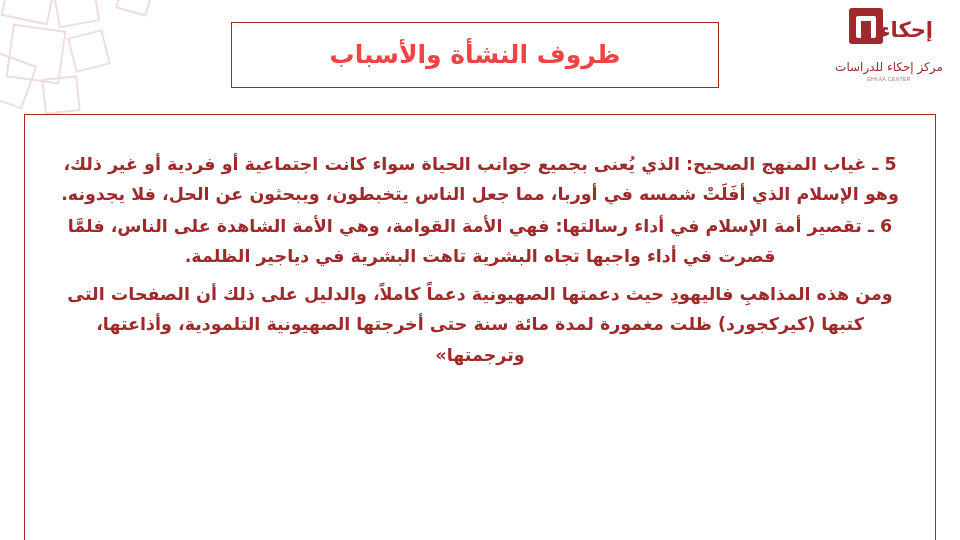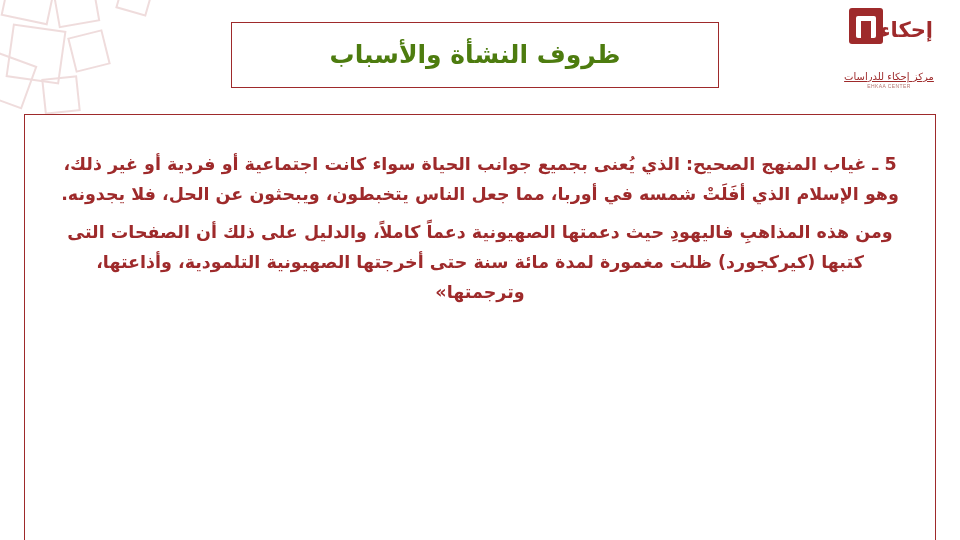--- a/index.html
+++ b/index.html
@@ -41,21 +41,21 @@
     width: 488px;
     height: 66px;
     border: 1.5px solid #9e2a2b;
     box-sizing: border-box;
     display: flex;
     align-items: center;
     justify-content: center;
     background: #ffffff;
   }
   .title-text {
-    color: #4d7c0f;
+    color: #ef4444;
     font-size: 25px;
     font-weight: bold;
     font-family: "DejaVu Sans", "Liberation Sans", sans-serif;
     direction: rtl;
     line-height: 1.2;
     letter-spacing: 0;
   }
 
   
   .logo {
@@ -105,25 +105,24 @@
     content: "";
     position: absolute;
     left: 12px;
     top: 13px;
     width: 10px;
     height: 17px;
     background: #9e2a2b;
   }
   .logo-sub {
     color: #9e2a2b;
-    font-size: 10px;
+    font-size: 12px;
     font-family: "DejaVu Sans", "Liberation Sans", sans-serif;
-    margin-top: 16px;
+    margin-top: 6px;
     line-height: 1.3;
-    text-decoration: underline;
   }
   .logo-sub2 {
     color: #b4746f;
     font-size: 5px;
     font-family: "Liberation Sans", sans-serif;
     letter-spacing: 0.4px;
   }
 
   
   .content-frame {
@@ -179,15 +178,16 @@
     <span class="logo-icon"></span>
     <span class="logo-word">إحكاء</span>
   </div>
   <div class="logo-sub">مركز إحكاء للدراسات</div>
   <div class="logo-sub2">EHKAA CENTER</div>
 </div>
 
 <div class="content-frame">
   <div class="body-text">
     <p class="para">5 ـ غياب المنهج الصحيح: الذي يُعنى بجميع جوانب الحياة سواء كانت اجتماعية أو فردية أو غير ذلك، وهو الإسلام الذي أفَلَتْ شمسه في أوربا، مما جعل الناس يتخبطون، ويبحثون عن الحل، فلا يجدونه.</p>
+    <p class="para">6 ـ تقصير أمة الإسلام في أداء رسالتها: فهي الأمة القوامة، وهي الأمة الشاهدة على الناس، فلمَّا قصرت في أداء واجبها تجاه البشرية تاهت البشرية في دياجير الظلمة.</p>
     <p class="para para-last">ومن هذه المذاهبِ فاليهودِ حيث دعمتها الصهيونية دعماً كاملاً، والدليل على ذلك أن الصفحات التى كتبها (كيركجورد) ظلت مغمورة لمدة مائة سنة حتى أخرجتها الصهيونية التلمودية، وأذاعتها، وترجمتها»</p>
   </div>
 </div>
 
 </body></html>

